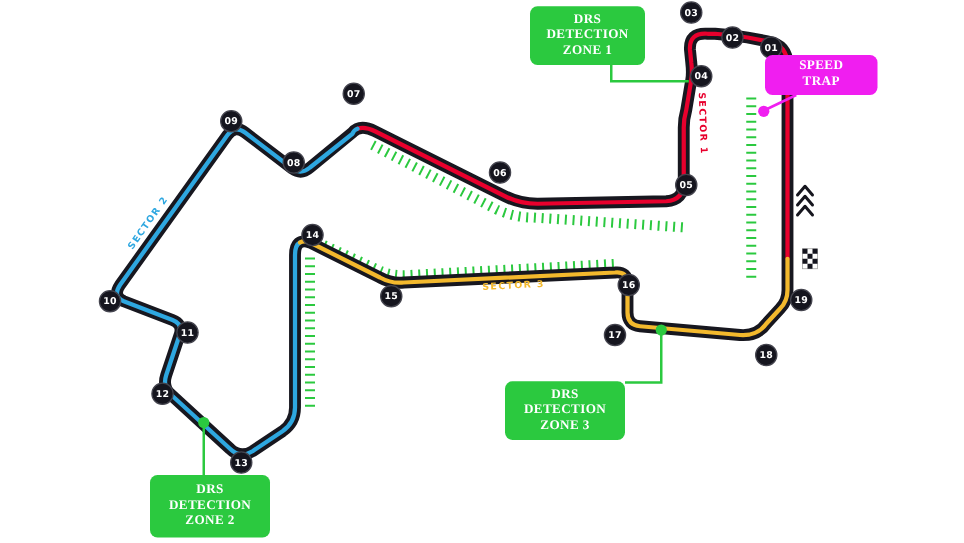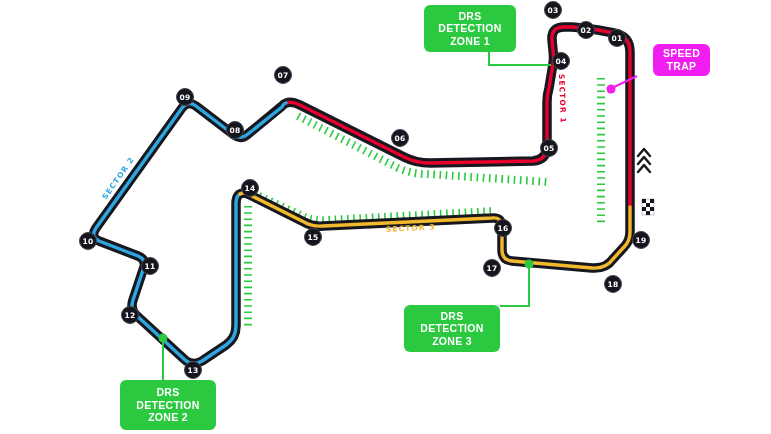--- a/index.html
+++ b/index.html
@@ -35,25 +35,25 @@
 
   
   .chev{fill:none;stroke:#17171f;stroke-width:2.4;stroke-linecap:round;stroke-linejoin:round;}
 
   
   .flagbg{fill:#ffffff;stroke:#9a9a9a;stroke-width:.6;}
   .flagsq{fill:#15151e;}
 
   
   .callout{position:absolute;border-radius:6px;color:#fff;display:flex;align-items:center;justify-content:center;text-align:center;}
-  .callout .callout-label{display:block;white-space:pre-line;font-family:Liberation Sans, sans-serif;font-weight:700;font-size:10.5px;line-height:1.2;letter-spacing:.3px;}
+  .callout .callout-label{display:block;white-space:pre-line;font-family:Liberation Serif, serif;font-weight:700;font-size:10.5px;line-height:1.2;letter-spacing:.3px;}
   .callout.green{background:#2bc93f;}
   .callout.magenta{background:#f01ef0;}
   #drs1{left:424px;top:5px;width:92px;height:47px;}
-  #speedtrap{left:653px;top:44px;width:57px;height:32px;}
+  #speedtrap{left:612px;top:44px;width:90px;height:32px;}
   #drs3{left:404px;top:305px;width:96px;height:47px;}
   #drs2{left:120px;top:380px;width:96px;height:50px;}
 </style>
 </head>
 <body>
 
 <div class="stage">
 
   <svg width="771" height="434" viewBox="0 0 771 434">
 

